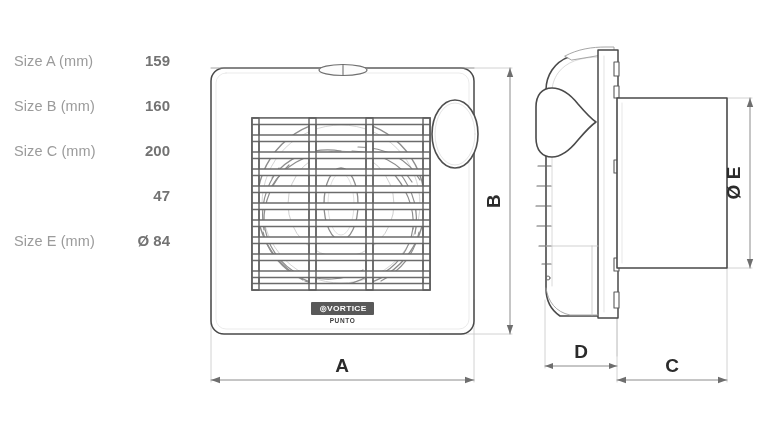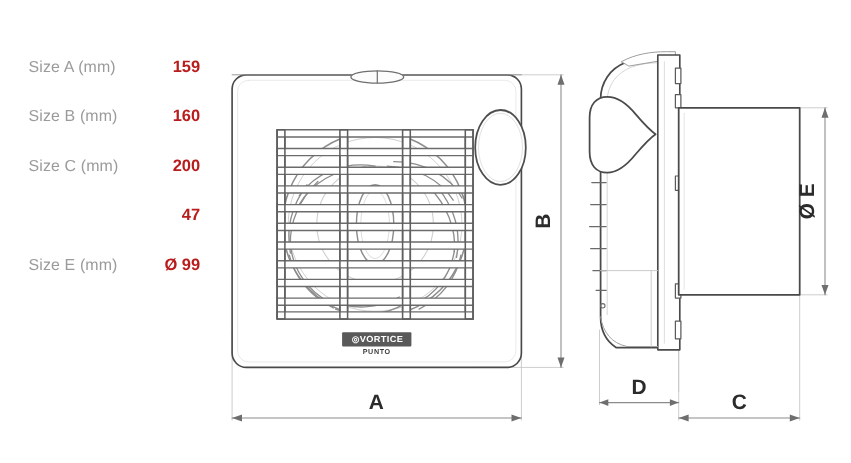--- a/index.html
+++ b/index.html
@@ -6,32 +6,32 @@
   body{
     width:774px;height:421px;
     background:#ffffff;
     font-family:"Liberation Sans", sans-serif;
     overflow:hidden;
     position:relative;
   }
   #root{position:absolute;left:0;top:0;width:774px;height:421px;}
 
   
-  .spec-table{position:absolute;left:26px;top:38px;width:170px;}
+  .spec-table{position:absolute;left:14px;top:38px;width:170px;}
   .spec-row{
     position:relative;height:45px;
     display:flex;align-items:center;
   }
   .spec-label{
     color:#9b9b9b;font-size:14.5px;letter-spacing:.1px;
     white-space:nowrap;
   }
   .spec-value{
     position:absolute;right:14px;
-    color:#b91c1c;font-size:15px;font-weight:700;
+    color:#737373;font-size:15px;font-weight:700;
     white-space:nowrap;
   }
 
   
   svg.draw{position:absolute;left:0;top:0;width:774px;height:421px;}
 
   .dim-label{
     fill:#2b2b2b;
     font-family:"Liberation Sans", sans-serif;
     font-size:19px;font-weight:600;
@@ -77,21 +77,21 @@
     </div>
     <div class="spec-row">
       <span class="spec-label">Size C (mm)</span>
       <span class="spec-value">200</span>
     </div>
     <div class="spec-row">
       <span class="spec-value">47</span>
     </div>
     <div class="spec-row">
       <span class="spec-label">Size E (mm)</span>
-      <span class="spec-value">Ø 99</span>
+      <span class="spec-value">Ø 84</span>
     </div>
   </div>
 
   <svg class="draw" viewBox="0 0 774 421">
     <defs>
       <clipPath id="grilleClip">
         <rect x="252" y="118" width="178" height="172"></rect>
       </clipPath>
     </defs>
 

